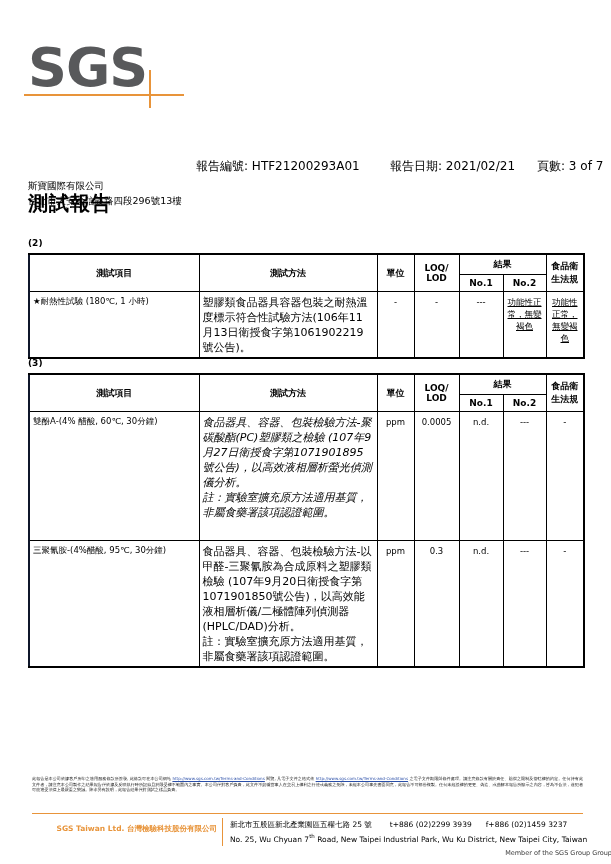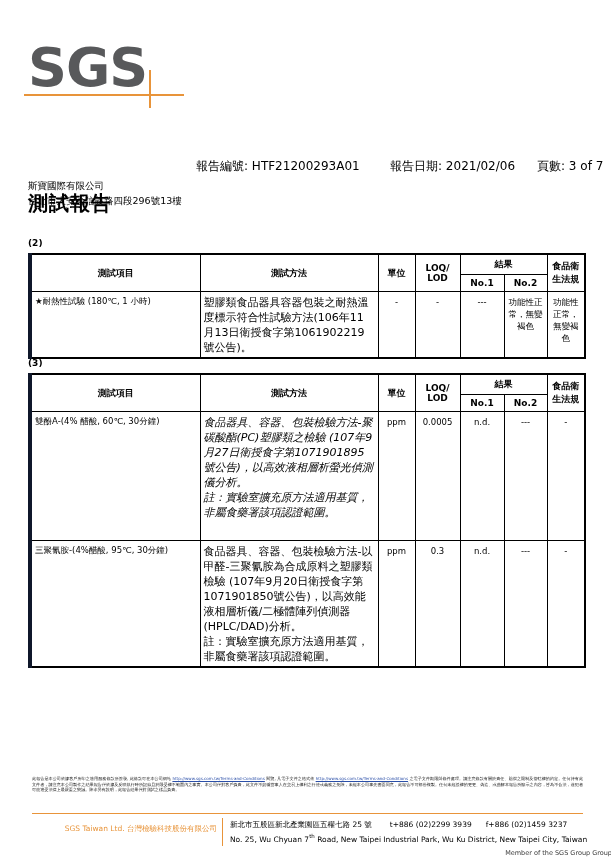--- a/index.html
+++ b/index.html
@@ -120,21 +120,21 @@
     vertical-align: top;
     font-weight: normal;
   }
   .tbl thead th {
     text-align: center;
     vertical-align: middle;
     font-weight: bold;
     font-size: 9px;
     padding: 3px 2px;
   }
-  .tbl .outer-l { border-left: 4px solid #0f172a; }
+  .tbl .outer-l { border-left: 2px solid #0f172a; }
   .tbl .outer-r { border-right: 2px solid #000; }
   .tbl .outer-t { border-top: 2px solid #000; }
   .tbl .outer-b { border-bottom: 2px solid #000; }
 
   .c-item   { width: 170px; }
   .c-method { width: 178px; }
   .c-unit   { width: 37px; }
   .c-loq    { width: 45px; }
   .c-no1    { width: 44px; }
   .c-no2    { width: 43px; }
@@ -159,20 +159,21 @@
     font-size: 8.5px;
     line-height: 12px;
   }
   td.cell-wrapcenter {
     text-align: center;
     vertical-align: top;
     padding-top: 4px;
     font-size: 8.5px;
     line-height: 12px;
     word-break: break-all;
+    text-decoration: underline;
   }
 
   .row-h-2 td { height: 52px; }
   .row-h-3a td { height: 122px; }
   .row-h-3b td { height: 110px; }
 
   
   .footer-disclaimer {
     position: absolute;
     left: 32px;
@@ -198,21 +199,21 @@
   }
 
   .footer-sgs-name {
     position: absolute;
     left: 32px;
     top: 824px;
     width: 185px;
     text-align: right;
     font-size: 7.5px;
     color: #e8943a;
-    font-weight: normal;
+    font-weight: bold;
   }
   .footer-vline {
     position: absolute;
     left: 222px;
     top: 818px;
     width: 1px;
     height: 28px;
     background: #e8943a;
   }
   .footer-addr-tw {
@@ -249,21 +250,21 @@
 <div class="page">
 
   <div class="logo-block">
     <div class="logo-text">SGS</div>
     <div class="logo-hline"></div>
     <div class="logo-vline"></div>
   </div>
 
   <div class="doc-title">測試報告</div>
   <div class="hdr-meta hdr-no">報告編號: HTF21200293A01</div>
-  <div class="hdr-meta hdr-date">報告日期: 2021/02/06</div>
+  <div class="hdr-meta hdr-date">報告日期: 2021/02/21</div>
   <div class="hdr-meta hdr-page">頁數: 3 of 7</div>
   <div class="company-name">斯寶國際有限公司</div>
   <div class="company-addr">台北市大安區信義路四段296號13樓</div>
 
   <div class="sec-label sec-label-2">(2)</div>
   <table class="tbl tbl-2">
     <colgroup>
       <col class="c-item">
         <col class="c-method">
         <col class="c-unit">

